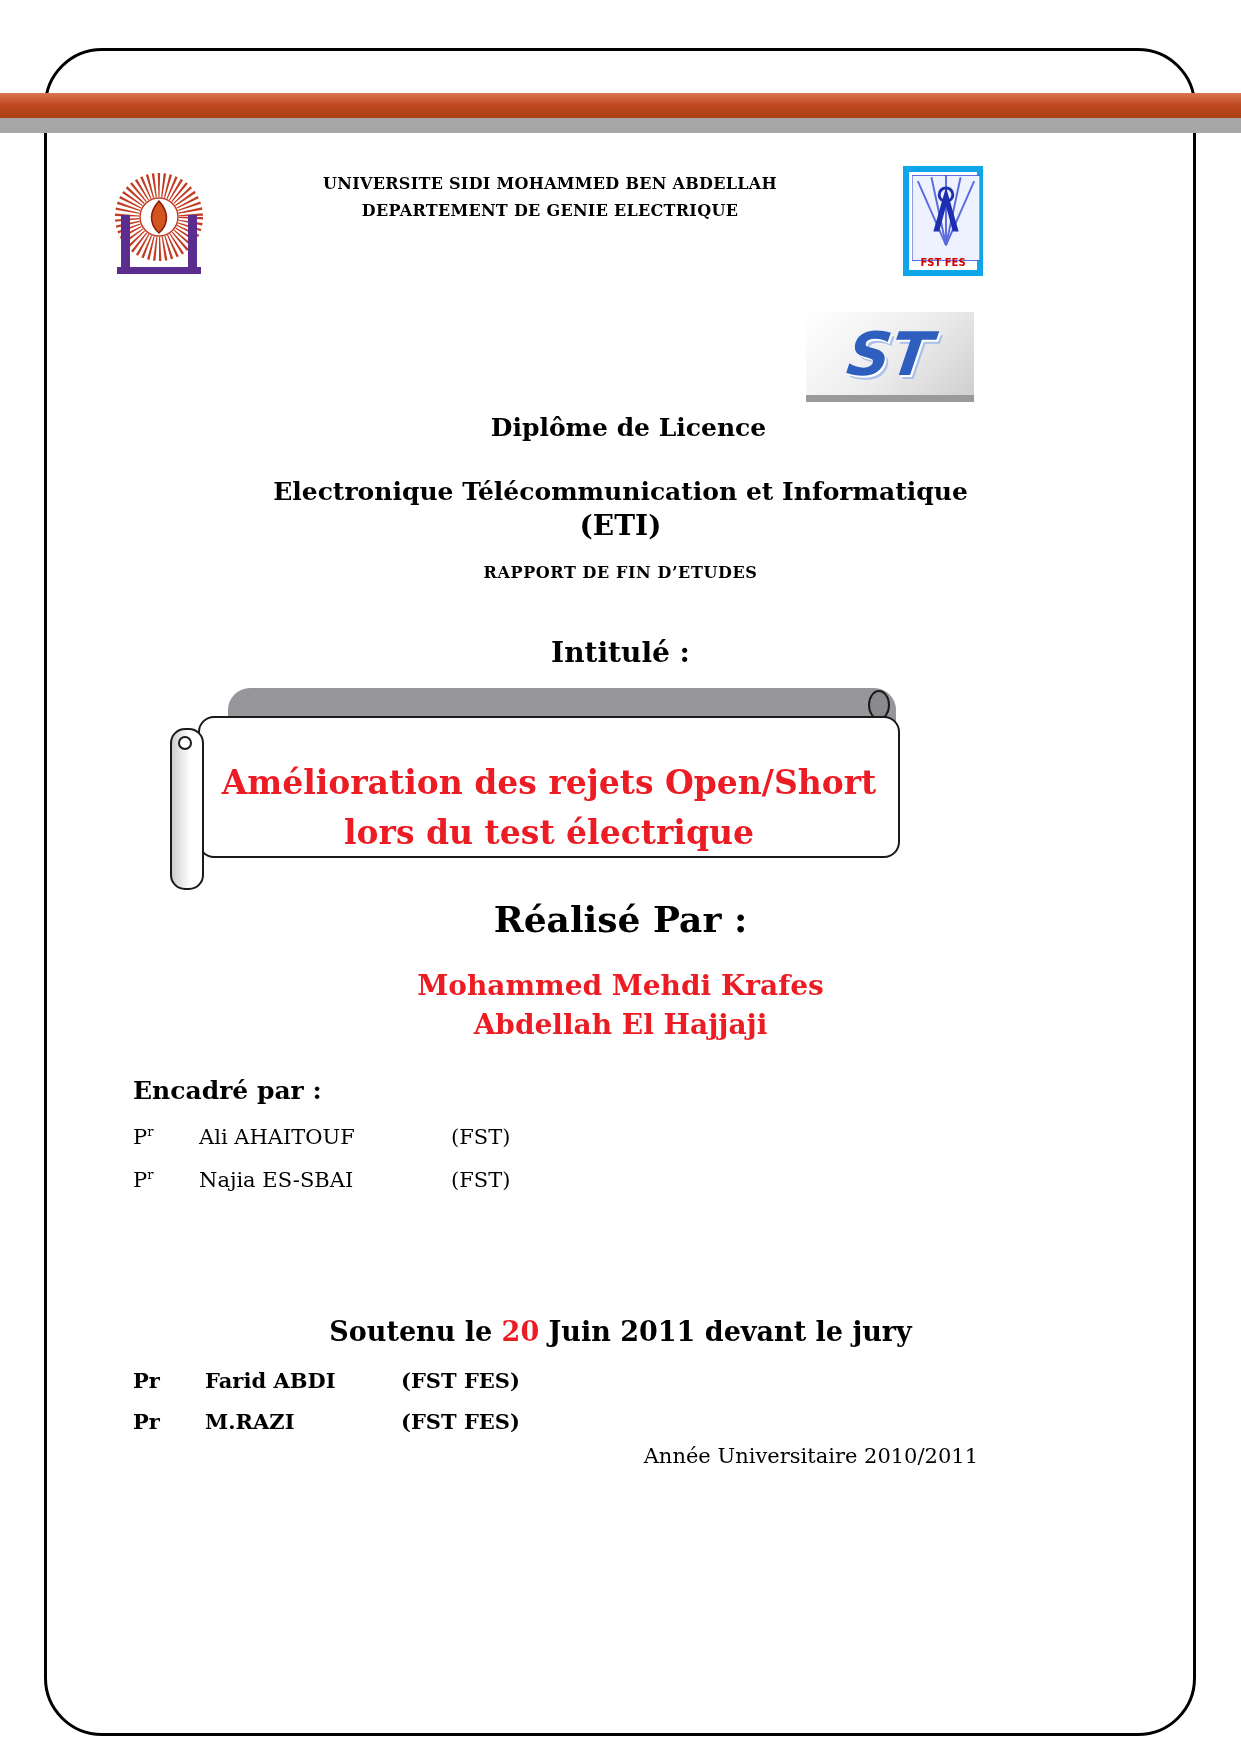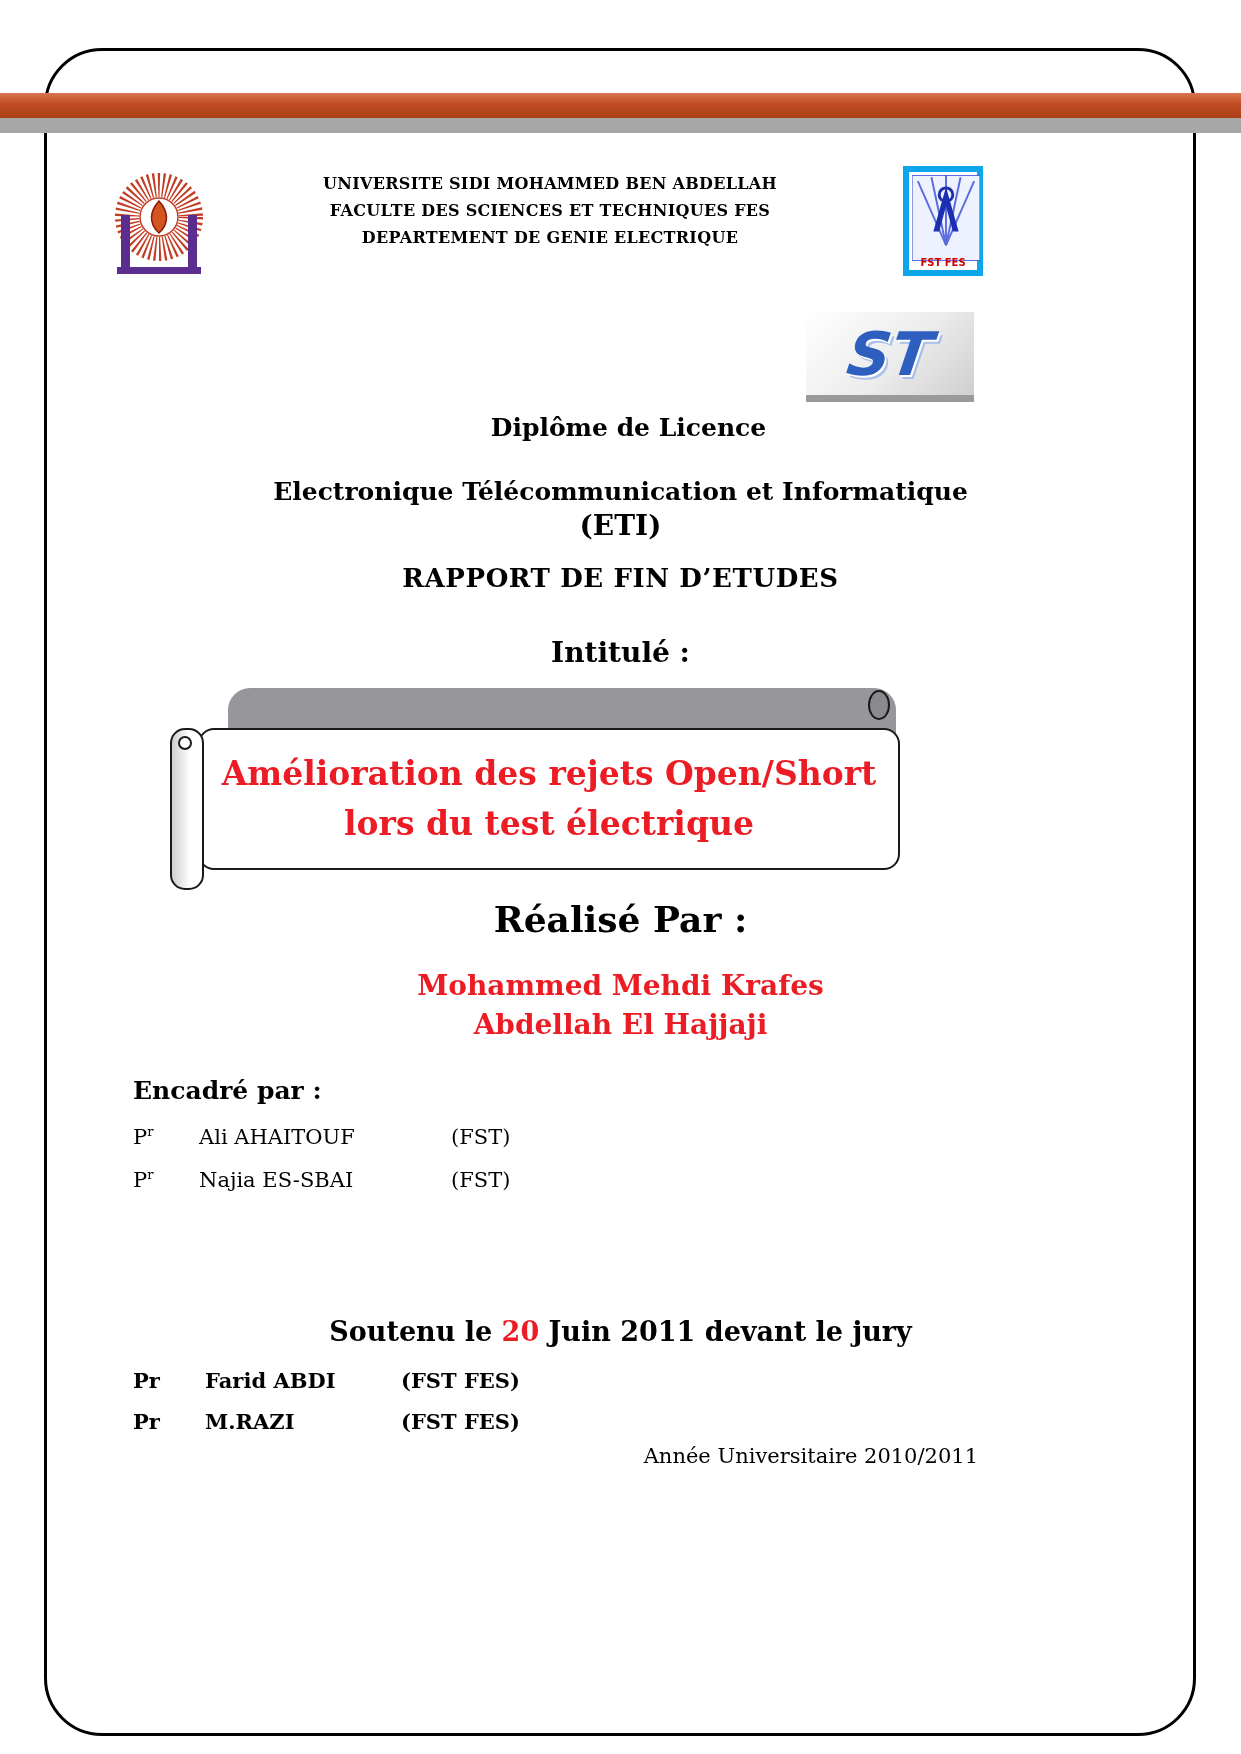--- a/index.html
+++ b/index.html
@@ -45,33 +45,33 @@
   .st-text {
     font-family:"DejaVu Sans","Liberation Sans",sans-serif;
     font-weight:bold; font-style:italic; font-size:60px; line-height:1;
     color:#2F5FBE; transform:skewX(-8deg);
     text-shadow:2px 2px 0 #ffffff, 4px 4px 0 #a8c0ea;
   }
   .center-line { position:absolute; left:0; width:100%; text-align:center; font-weight:bold; z-index:3; }
   .diplome  { top:413px; font-size:25px;margin-left:8px; }
   .filiere  { top:477px; font-size:25px; }
   .eti      { top:509px; font-size:28px; }
-  .rapport  { top:563px; font-size:26px; letter-spacing:0.6px; }
+  .rapport  { top:563px; font-size:16px; letter-spacing:0.6px; }
   .intitule { top:636px; font-size:28px; }
 
   .scroll { position:absolute; left:168px; top:688px; width:748px; height:215px; z-index:3; }
   .scroll-shadow { position:absolute; left:60px; top:0; width:668px; height:152px; background:#97979B; border-radius:22px; }
   .scroll-curl {
     position:absolute; left:700px; top:2px; width:22px; height:30px;
     background:#8a8a8e; border:2px solid #1a1a1a; border-radius:50%;
   }
   .scroll-body {
-    position:absolute; left:30px; top:40px; width:702px; height:142px;
+    position:absolute; left:30px; top:28px; width:702px; height:142px;
     background:#fff; border:2px solid #1a1a1a; border-radius:16px;
-    display:flex; flex-direction:column; justify-content:center; gap:4px;
+    display:flex; flex-direction:column; justify-content:flex-end; gap:4px;
   }
   .doc-title { text-align:center; font-size:33px; font-weight:bold; color:#EC1C24; line-height:46px; }
   .scroll-roll {
     position:absolute; left:2px; top:40px; width:34px; height:162px;
     background:linear-gradient(to right,#cfcfcf,#ffffff 60%);
     border:2px solid #1a1a1a; border-radius:15px;
   }
   .scroll-roll::after {
     content:""; position:absolute; left:6px; top:6px; width:10px; height:10px;
     border:2px solid #1a1a1a; border-radius:50%; background:#fff;
@@ -110,21 +110,20 @@
       <circle cx="46" cy="54" r="19" fill="#ffffff" stroke="#C23B22" stroke-width="1.5"></circle>
       <path d="M46 38 C55 48 57 60 46 70 C35 60 37 48 46 38 Z" fill="#D3541E" stroke="#8a1a0a" stroke-width="1.5"></path>
       <rect x="8" y="52" width="9" height="52" fill="#5B2D8E"></rect>
       <rect x="75" y="52" width="9" height="52" fill="#5B2D8E"></rect>
       <rect x="4" y="104" width="84" height="7" fill="#5B2D8E"></rect>
     </svg>
   </div>
 
   <div class="header-text">
     <div>UNIVERSITE SIDI MOHAMMED BEN ABDELLAH</div>
-    <div>FACULTE DES SCIENCES ET TECHNIQUES FES</div>
     <div>DEPARTEMENT DE GENIE ELECTRIQUE</div>
   </div>
 
   <div class="fst-logo">
     <svg viewBox="0 0 70 88" width="68" height="86">
       <rect x="0" y="0" width="70" height="88" fill="#eef2ff" stroke="#2b3fd4" stroke-width="1"></rect>
       <g stroke="#2b3fd4" stroke-width="2" opacity="0.75">
         <line x1="35" y1="72" x2="6" y2="6"></line>
         <line x1="35" y1="72" x2="20" y2="2"></line>
         <line x1="35" y1="72" x2="35" y2="0"></line>

